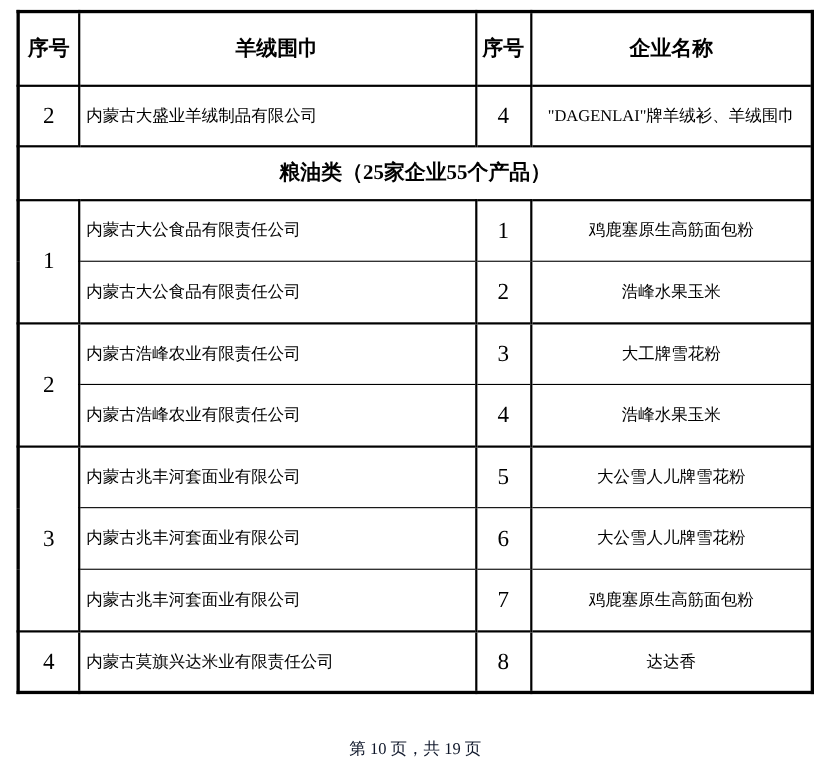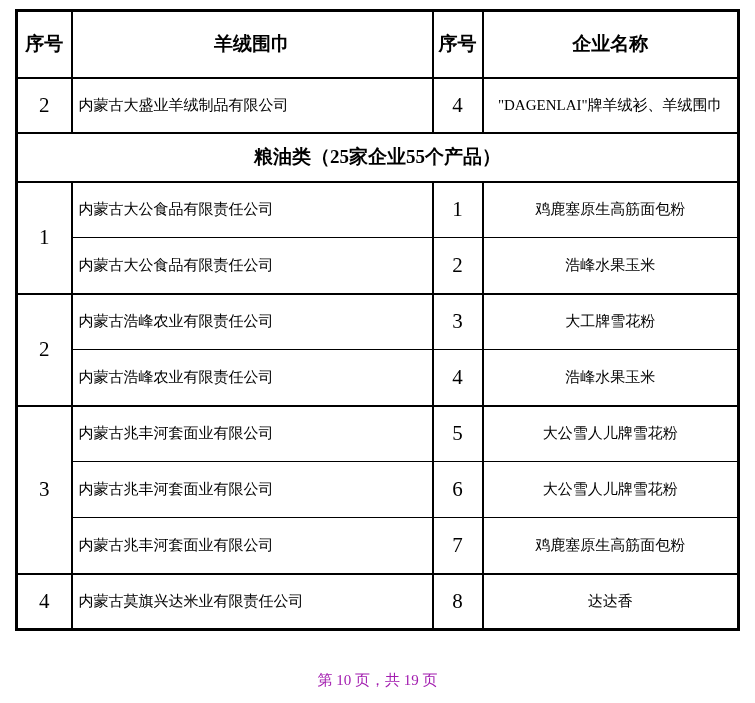--- a/index.html
+++ b/index.html
@@ -72,21 +72,21 @@
     font-weight: bold;
     text-align: center;
   }
   .page-footer {
     position: absolute;
     left: 0;
     top: 671px;
     width: 755px;
     text-align: center;
     font-size: 15px;
-    color: #a21caf;
+    color: #0f172a;
   }
 </style>
 </head>
 <body>
 
 <div class="sheet">
 
   <table class="doc-table">
     <colgroup>
       <col class="col-no1">

